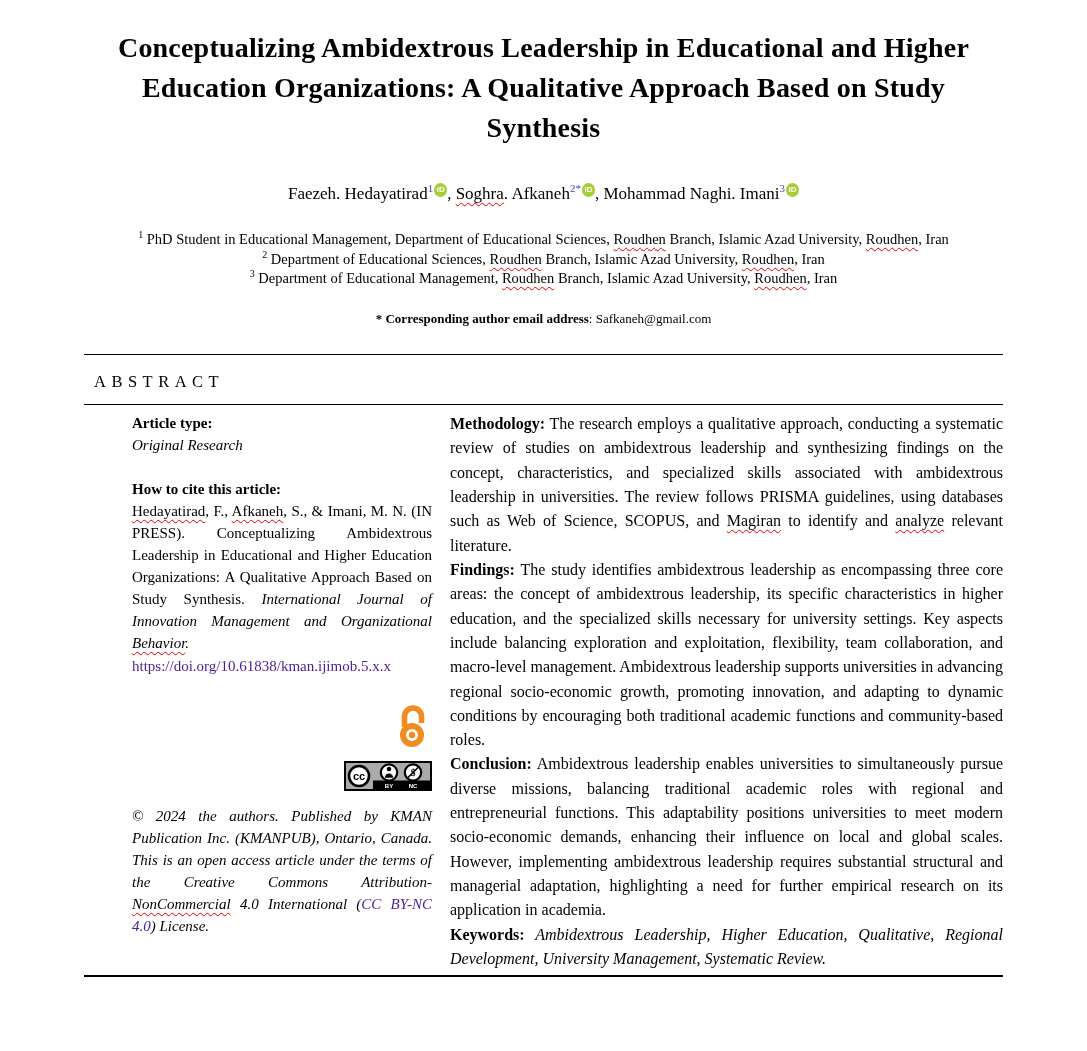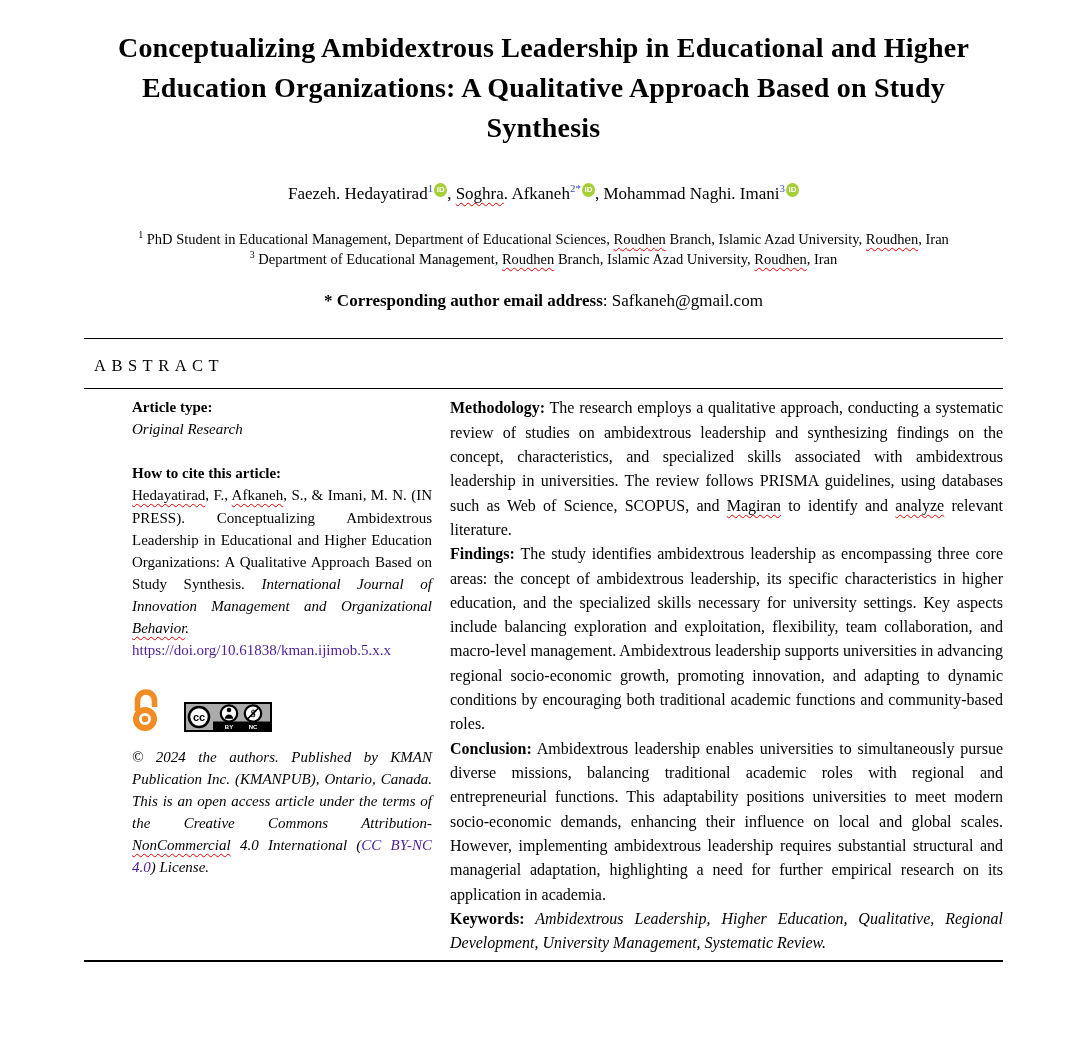--- a/index.html
+++ b/index.html
@@ -22,21 +22,21 @@
   .orcid {
     display: inline-block; width: 13px; height: 14px; border-radius: 50%;
     background: #A6CE39; color: #fff; text-align: center;
     font: bold 8px/13px "Liberation Sans", sans-serif;
     vertical-align: super; margin-left: 1px; cursor: pointer;
   }
 
   .affiliations { text-align: center; font-size: 14.5px; line-height: 1.36; }
   .affil-sup { font-size: 10px; vertical-align: super; line-height: 0; }
 
-  .corresponding { text-align: center; font-size: 17px; margin-top: 22px; }
+  .corresponding { text-align: center; font-size: 13px; margin-top: 22px; }
 
   .sq {
     text-decoration-line: underline;
     text-decoration-style: wavy;
     text-decoration-color: #E30000;
     text-decoration-thickness: 1px;
     text-underline-offset: 3px;
     text-decoration-skip-ink: none;
   }
 
@@ -56,36 +56,37 @@
     width: 300px; flex: 0 0 300px;
     font-size: 15px; line-height: 1.47; text-align: justify;
   }
   .col-right { flex: 1 1 auto; font-size: 16px; line-height: 1.52; text-align: justify; }
   .col-right p { margin: 0; }
 
   .b { font-weight: bold; }
   .i { font-style: italic; }
 
   .cite-block { margin-top: 22px; }
-  .icons-row { margin-top: 26px; display: flex; align-items: flex-end; gap: 19px; }
+  .icons-row { margin-top: 26px; display: flex; align-items: flex-end; gap: 7px; flex-direction: column; }
   .copyright { margin-top: 8px; font-style: italic; }
 </style>
 </head>
 <body>
 
 <div class="page">
 
   <div class="title">Conceptualizing Ambidextrous Leadership in Educational and Higher Education Organizations: A Qualitative Approach Based on Study Synthesis</div>
 
   <div class="authors-line">
     <span>Faezeh. Hedayatirad</span><span class="sup-blue">1</span><span class="orcid">iD</span><span>, </span><span class="sq">Soghra</span><span>. Afkaneh</span><span class="sup-blue">2*</span><span class="orcid">iD</span><span>, </span><span>Mohammad Naghi. Imani</span><span class="sup-blue">3</span><span class="orcid">iD</span>
   </div>
 
   <div class="affiliations">
     <div><span class="affil-sup">1</span><span> PhD Student in Educational Management, Department of Educational Sciences, </span><span class="sq">Roudhen</span><span> Branch, Islamic Azad University, </span><span class="sq">Roudhen</span><span>, Iran</span></div>
+    <div><span class="affil-sup">2</span><span> Department of Educational Sciences, </span><span class="sq">Roudhen</span><span> Branch, Islamic Azad University, </span><span class="sq">Roudhen</span><span>, Iran</span></div>
     <div><span class="affil-sup">3</span><span> Department of Educational Management, </span><span class="sq">Roudhen</span><span> Branch, Islamic Azad University, </span><span class="sq">Roudhen</span><span>, Iran</span></div>
   </div>
 
   <div class="corresponding">
     <span class="b">* Corresponding author email address</span><span>: </span><span>Safkaneh@gmail.com</span>
   </div>
 
   <hr class="rule rule-top">
 
   <div class="headers-row">

